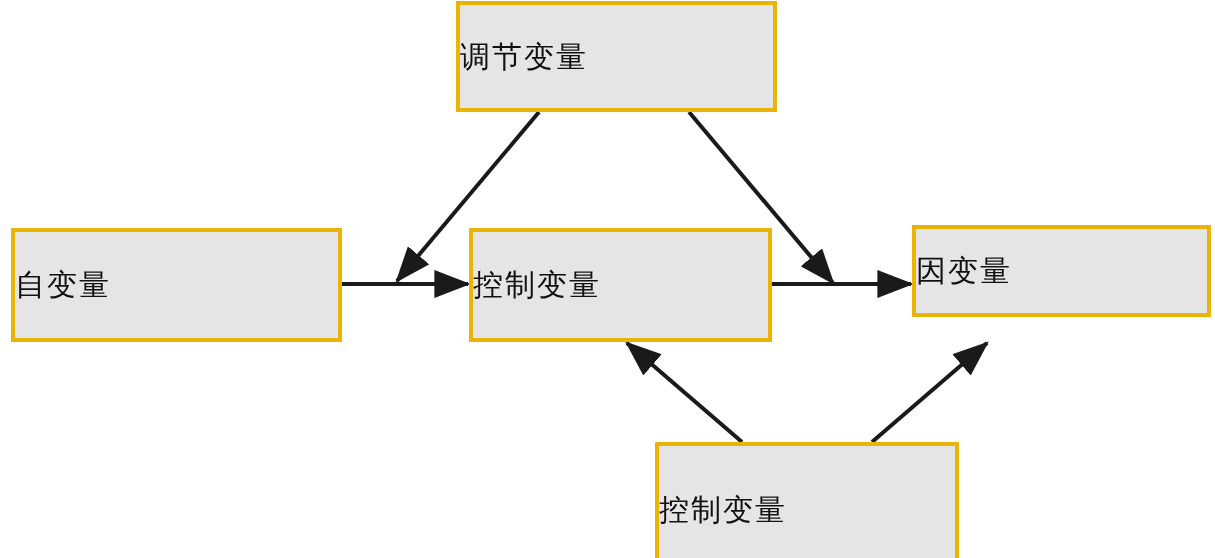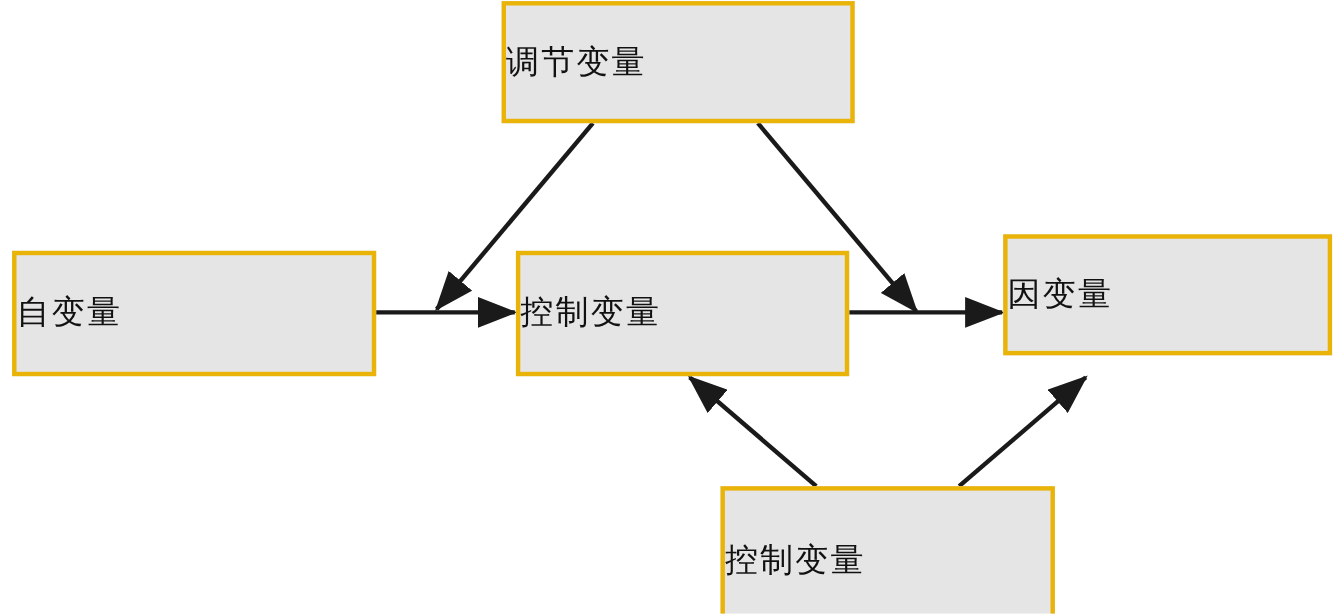--- a/index.html
+++ b/index.html
@@ -31,21 +31,21 @@
     font-family: "DejaVu Serif", "Liberation Serif", serif;
     font-size: 30px;
     line-height: 1;
     color: #111111;
     letter-spacing: 2px;
     white-space: nowrap;
   }
   #box-moderator  { left: 456px; top: 1px;   width: 321px; height: 111px; }
   #box-independent{ left: 0px;   top: 228px; width: 331px; height: 114px; margin-left: 11px; }
   #box-mediator   { left: 469px; top: 228px; width: 303px; height: 114px; }
-  #box-dependent  { left: 912px; top: 213px; width: 299px; height: 110px; }
+  #box-dependent  { left: 912px; top: 225px; width: 299px; height: 92px; }
   #box-control    { left: 655px; top: 442px; width: 304px; height: 136px; }
 
   svg.edge-layer {
     position: absolute;
     left: 0;
     top: 0;
     width: 1215px;
     height: 558px;
     z-index: 1;
     overflow: visible;

